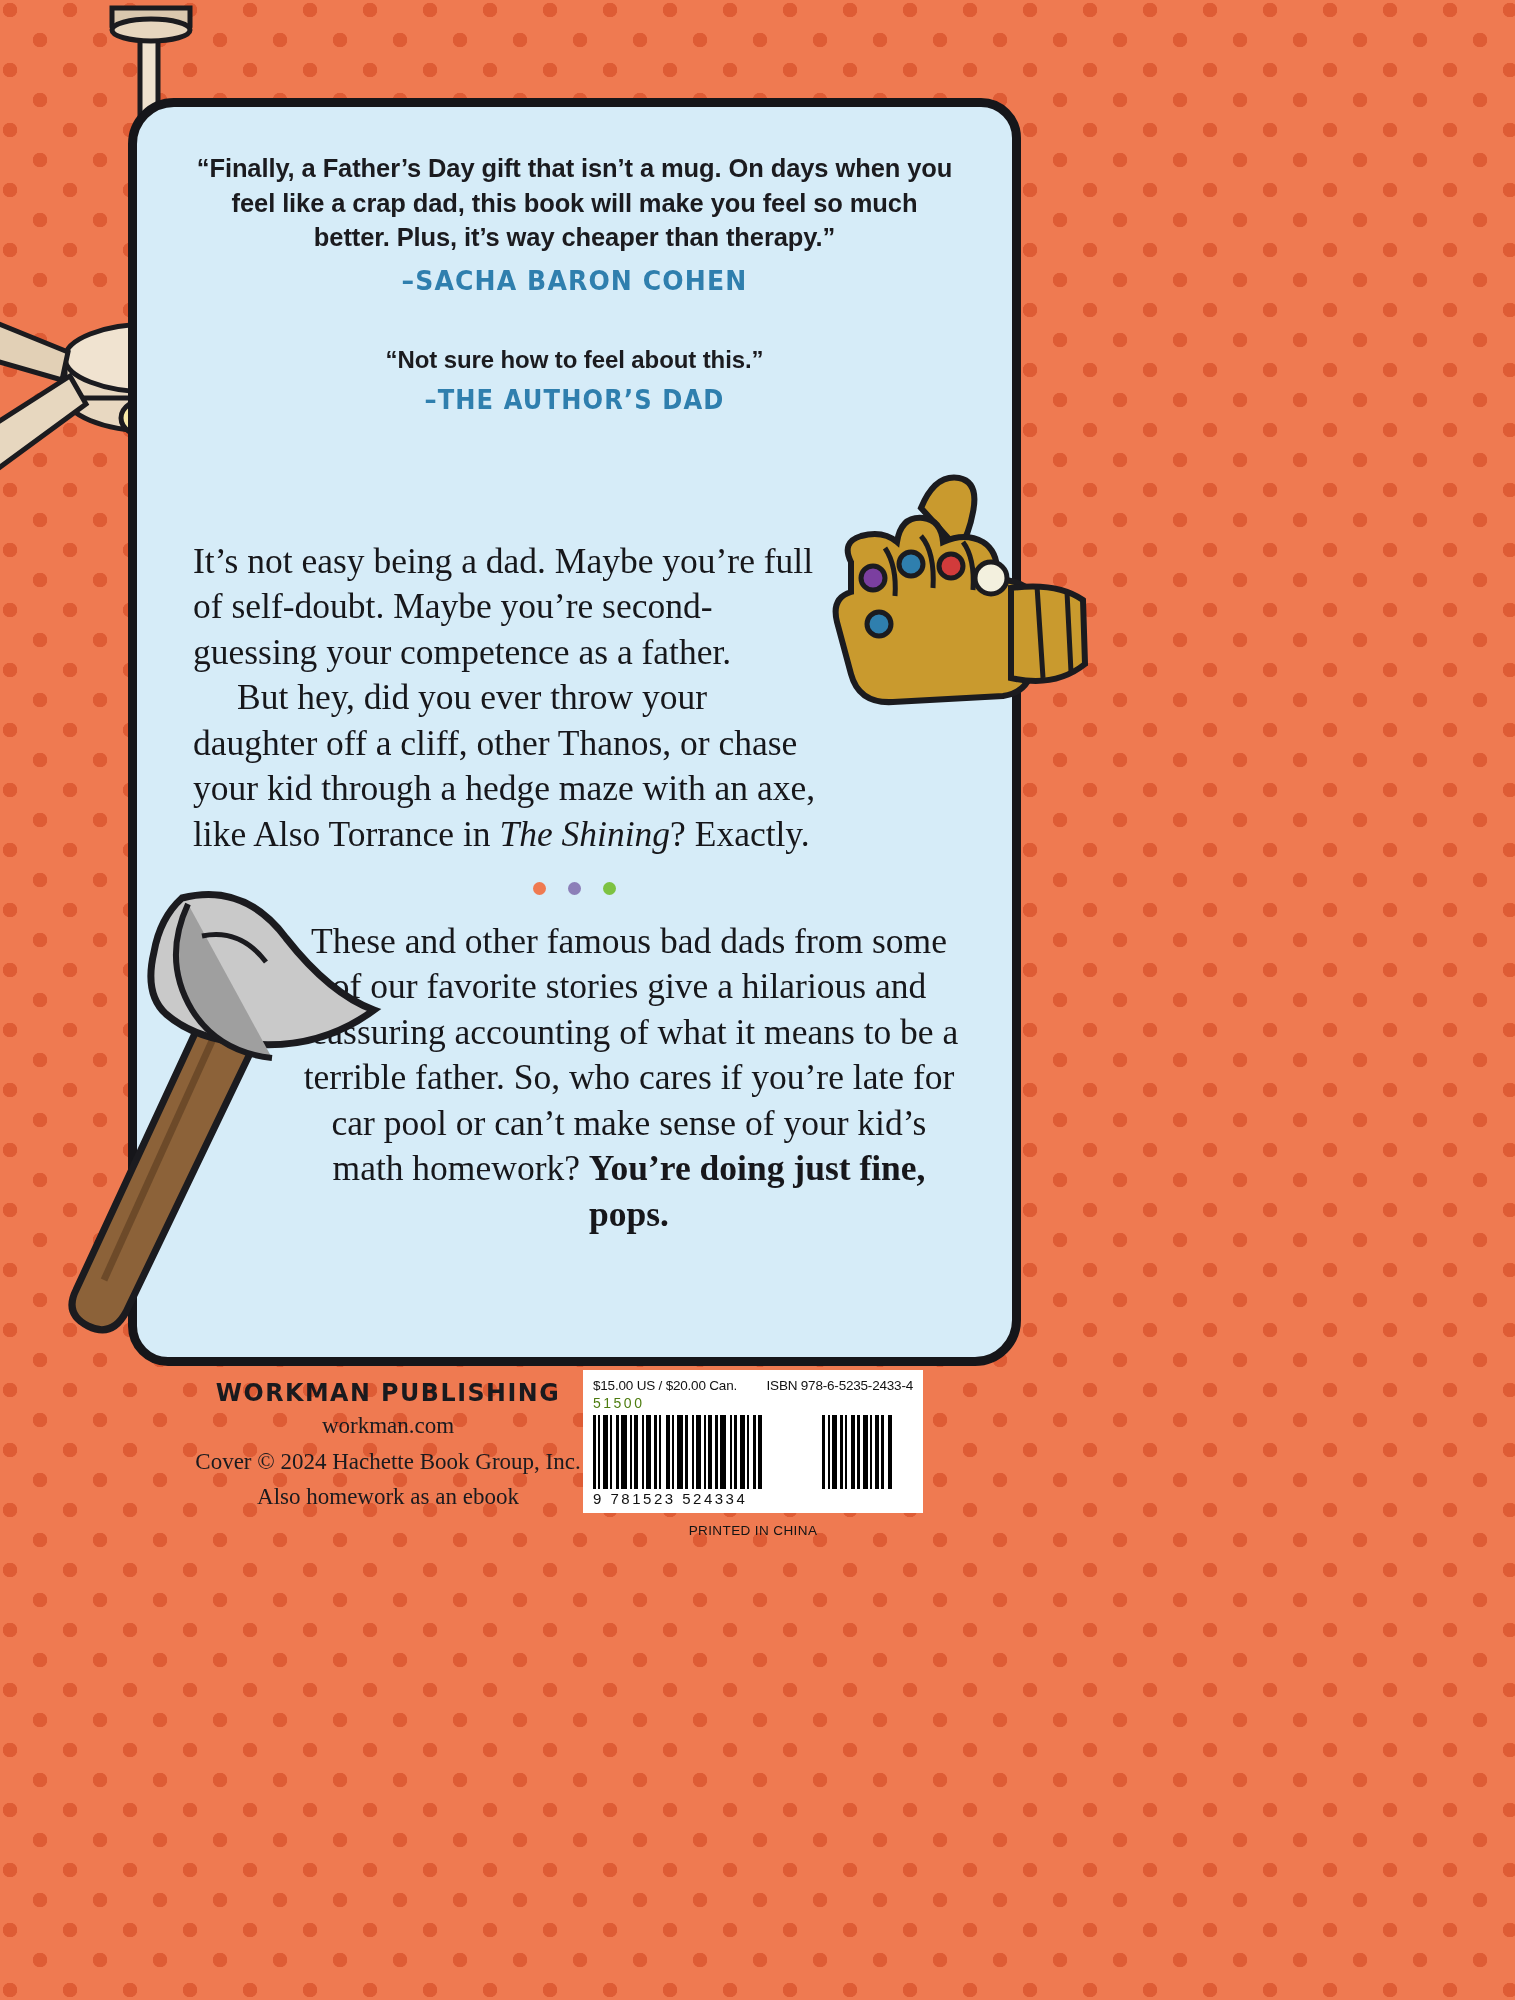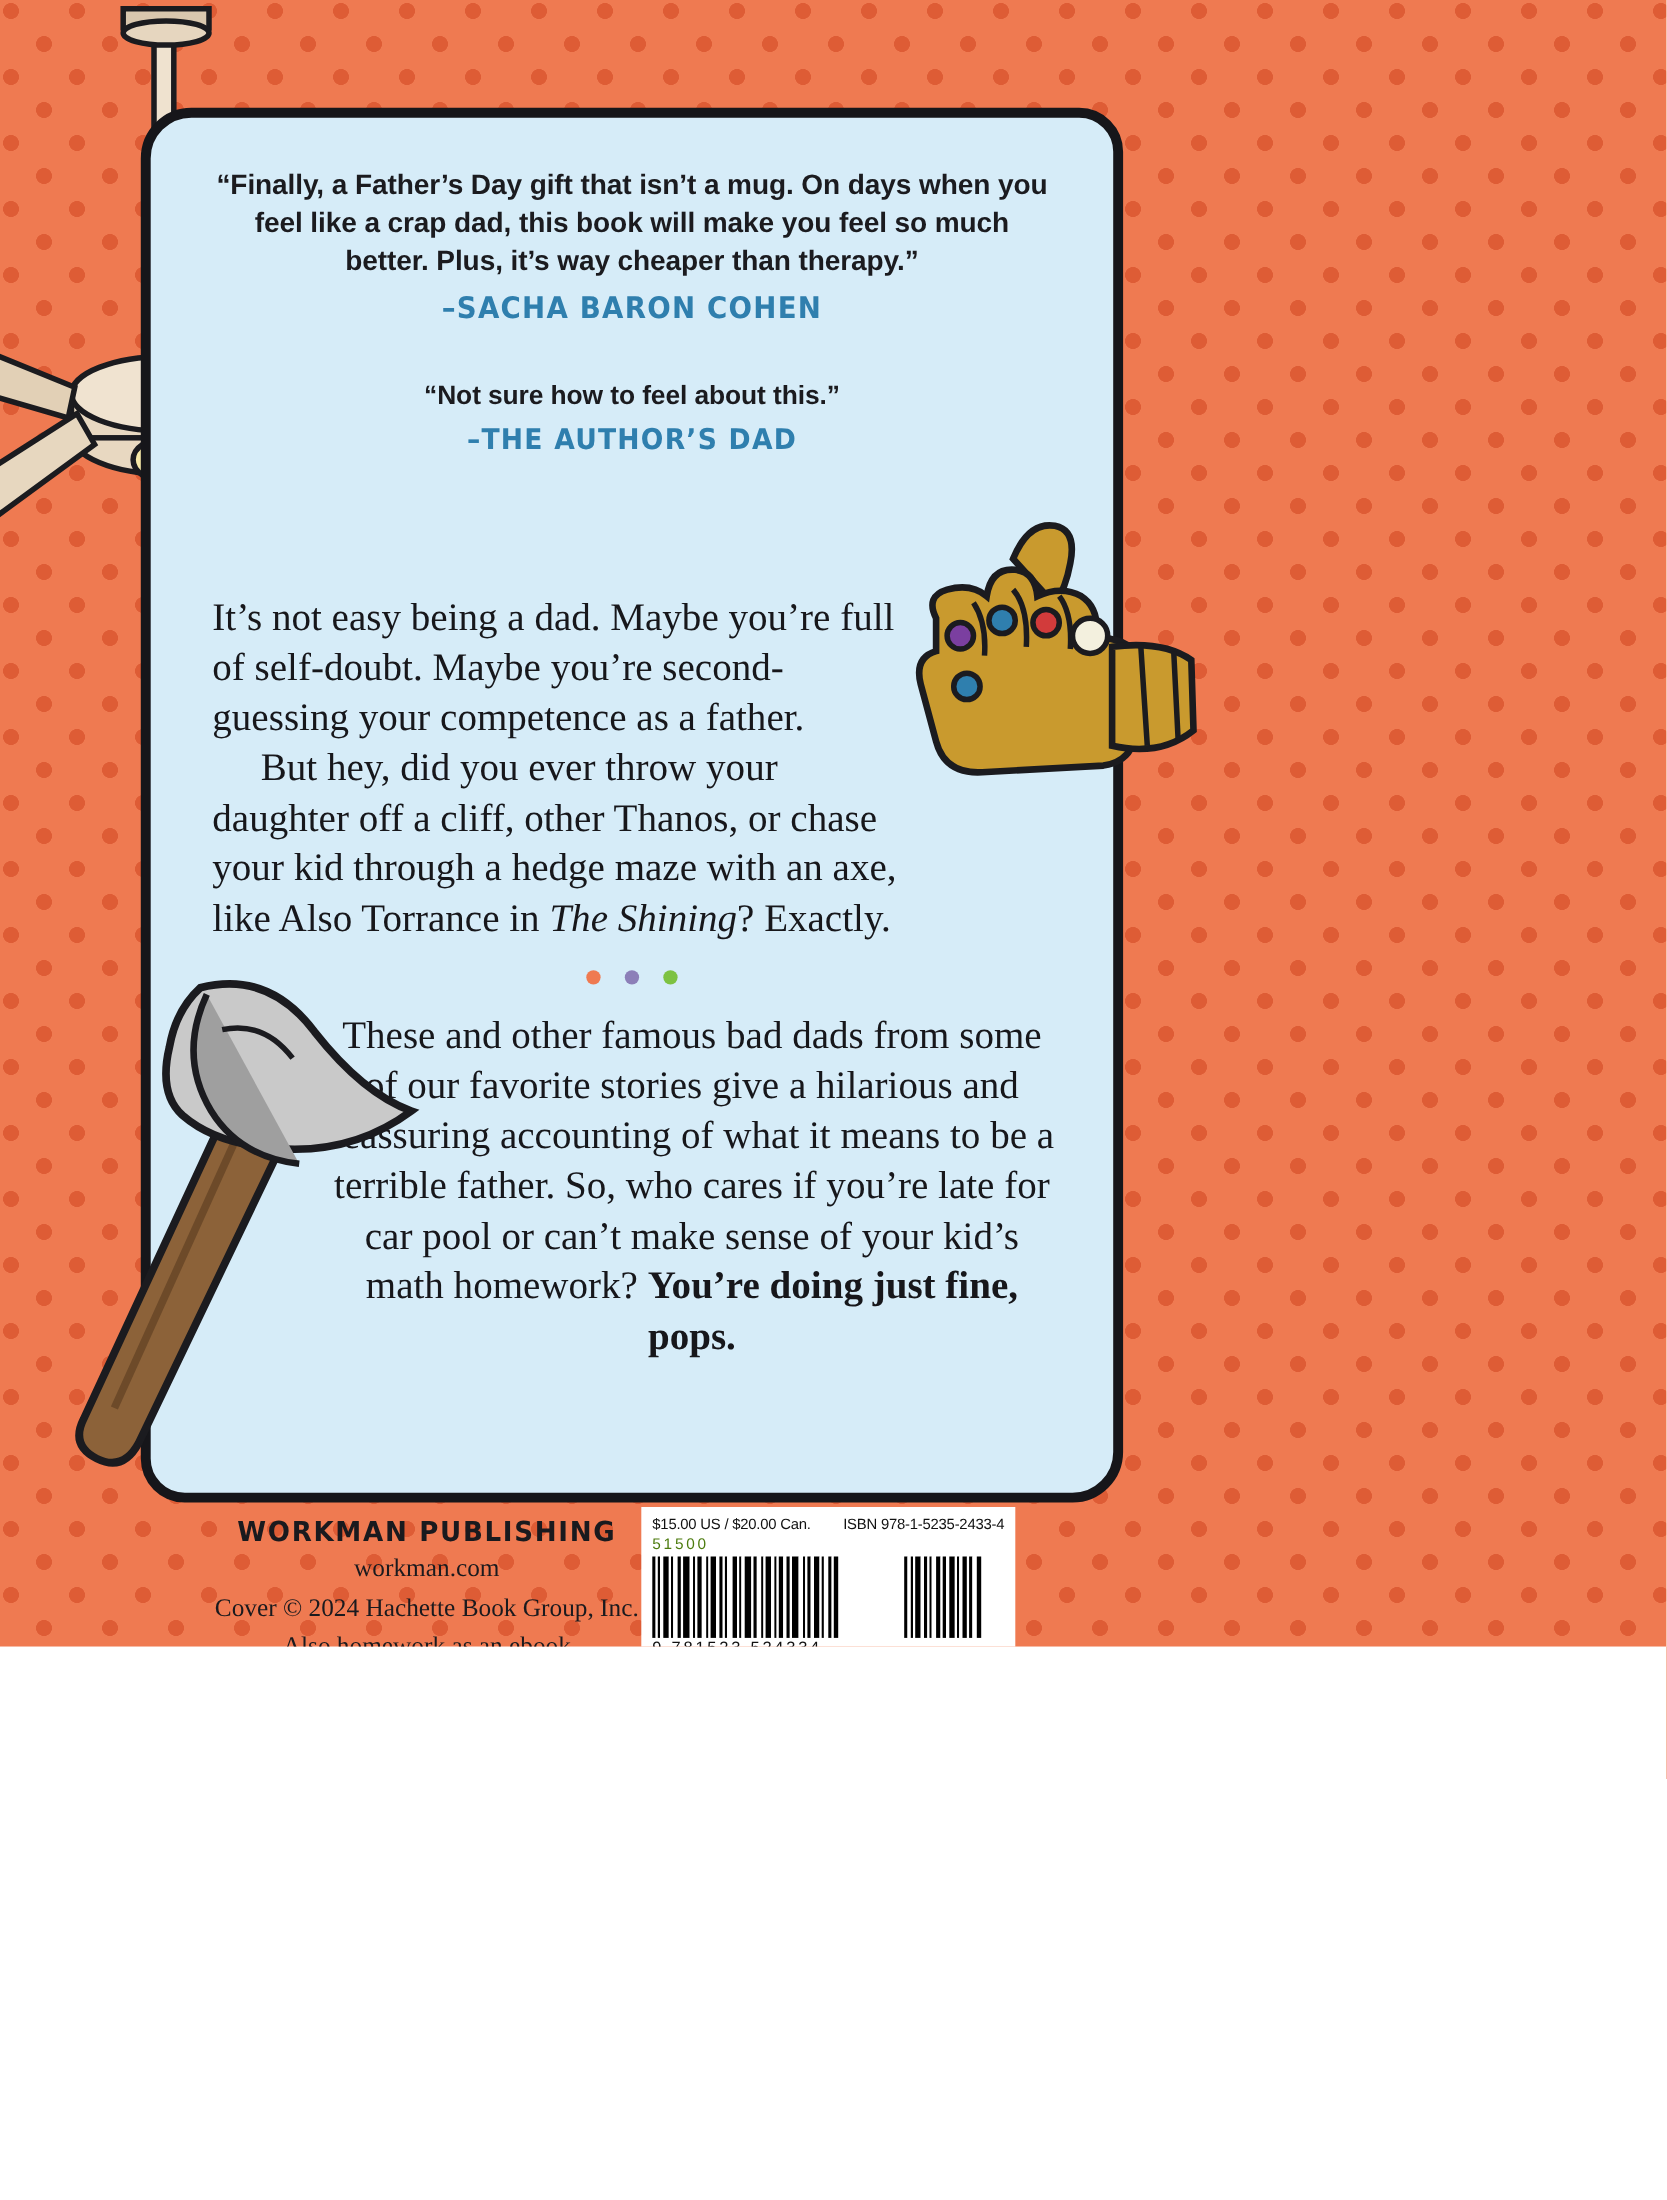--- a/index.html
+++ b/index.html
@@ -3,21 +3,21 @@
 <meta charset="utf-8">
 <style>
   html, body {
     margin: 0;
     padding: 0;
     background: #ffffff;
   }
   #page {
     position: relative;
     width: 1515px;
-    height: 1497px;
+    height: 2000px;
     overflow: hidden;
     background: #ef7a51;
     font-family: "Liberation Sans", sans-serif;
   }
   
   #dots {
     position: absolute;
     inset: 0;
     background-image:
       radial-gradient(circle at 10px 10px, #d9532c 7px, rgba(217,83,44,0) 7.5px),
@@ -304,21 +304,21 @@
   <div id="publisher">
     <div id="pub-name">WORKMAN PUBLISHING</div>
     <div class="line">workman.com</div>
     <div class="line">Cover © 2024 Hachette Book Group, Inc.</div>
     <div class="line">Also homework as an ebook</div>
   </div>
 
   <div id="barcode-box">
     <div id="barcode-top">
       <span>$15.00 US / $20.00 Can.</span>
-      <span>ISBN 978-1-5235-2433-4</span>
+      <span>ISBN 978-6-5235-2433-4</span>
     </div>
     <div id="barcode-small">51500</div>
     <div style="display:flex;align-items:flex-end">
       <div class="bars" id="bc-main">
         <i style="width:3px"></i>
           <i style="width:2px;background:#fff"></i>
         <i style="width:2px"></i>
           <i style="width:3px;background:#fff"></i>
         <i style="width:5px"></i>
           <i style="width:2px;background:#fff"></i>

